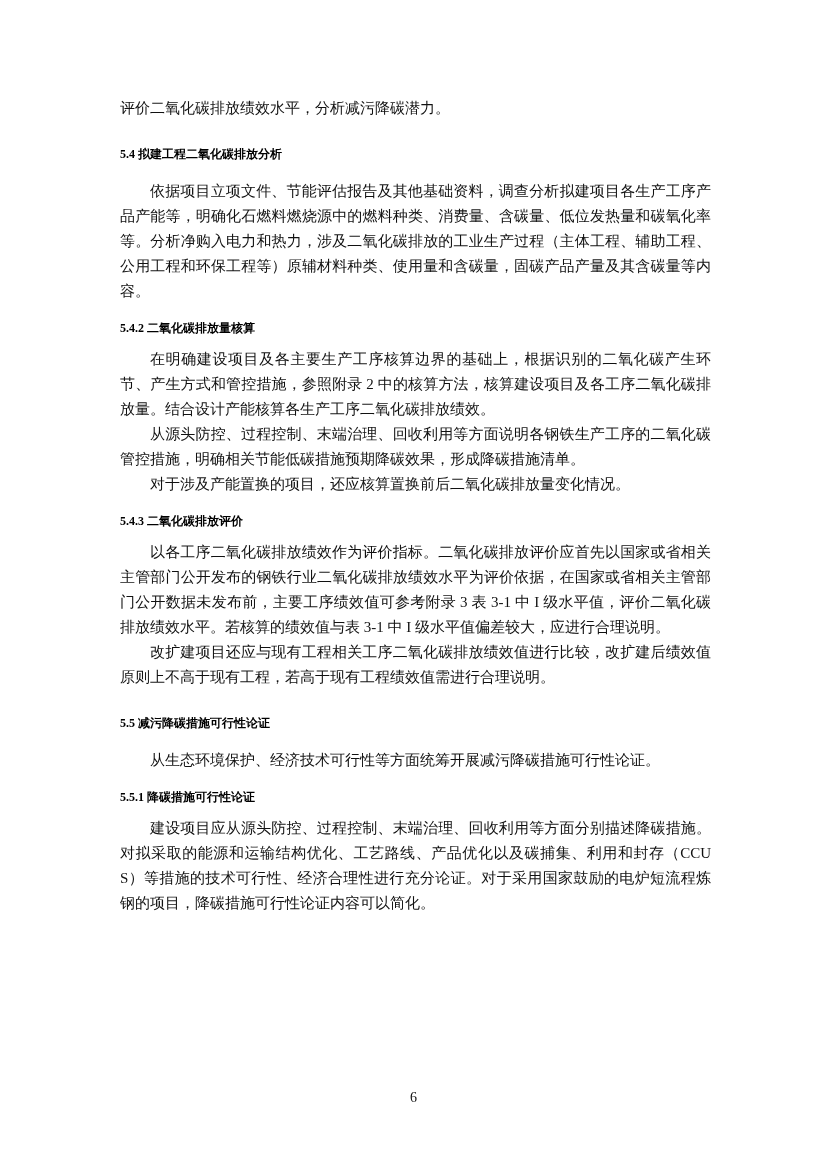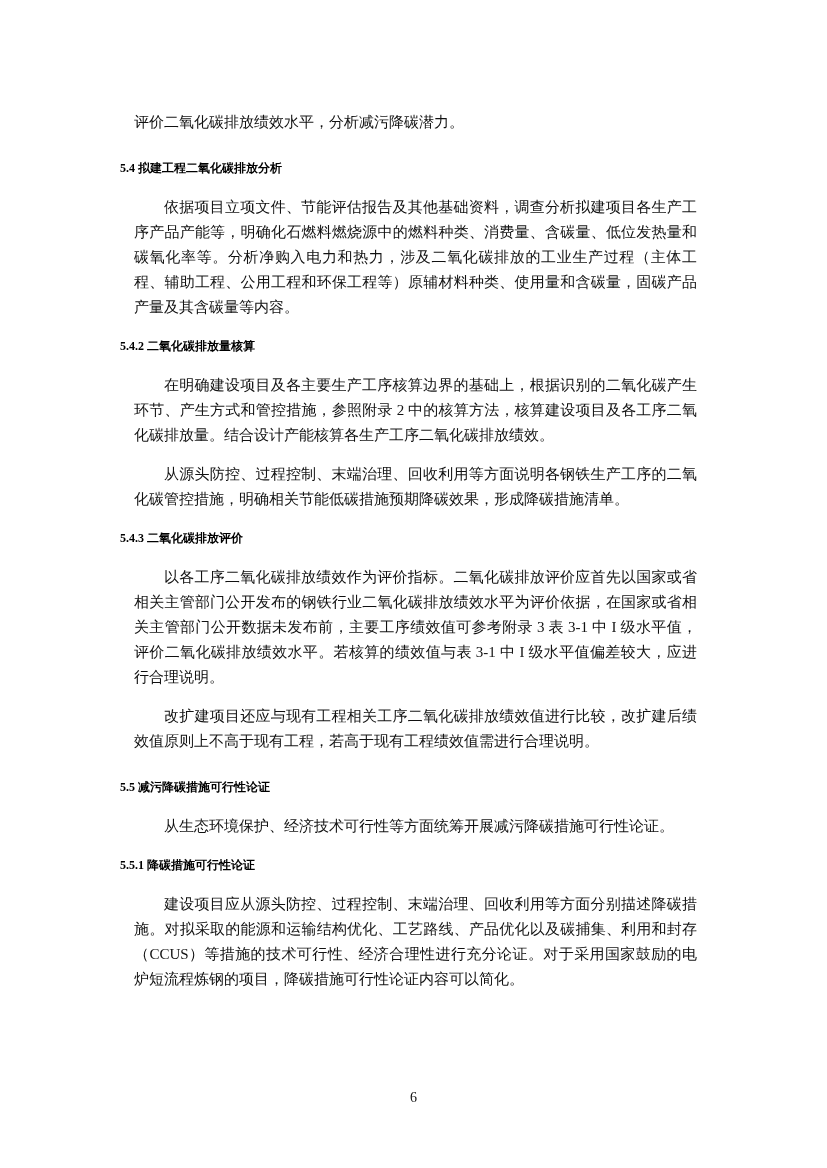--- a/index.html
+++ b/index.html
@@ -17,21 +17,21 @@
     font-family: "Liberation Serif", "DejaVu Serif", serif;
     font-size: 15px;
     line-height: 25px;
     color: #111111;
     overflow: hidden;
   }
   .content {
     width: 100%;
   }
   .para {
-    margin: 14px;
+    margin: 0;
     text-align: justify;
     text-justify: inter-ideograph;
     text-indent: 2em;
     word-break: break-all;
   }
   .para.noindent {
     text-indent: 0;
   }
   .h-major, .h-minor {
     font-family: Liberation Serif, serif;
@@ -71,20 +71,21 @@
     <p class="para">依据项目立项文件、节能评估报告及其他基础资料，调查分析拟建项目各生产工序产品产能等，明确化石燃料燃烧源中的燃料种类、消费量、含碳量、低位发热量和碳氧化率等。分析净购入电力和热力，涉及二氧化碳排放的工业生产过程（主体工程、辅助工程、公用工程和环保工程等）原辅材料种类、使用量和含碳量，固碳产品产量及其含碳量等内容。</p>
 
     <h3 class="h-minor">5.4.2 二氧化碳排放量核算</h3>
 
     <p class="para">在明确建设项目及各主要生产工序核算边界的基础上，根据识别的二氧化碳产生环节、产生方式和管控措施，参照附录 2 中的核算方法，核算建设项目及各工序二氧化碳排放量。结合设计产能核算各生产工序二氧化碳排放绩效。</p>
 
     <p class="para">从源头防控、过程控制、末端治理、回收利用等方面说明各钢铁生产工序的二氧化碳管控措施，明确相关节能低碳措施预期降碳效果，形成降碳措施清单。</p>
 
 
 
+    <p class="para">对于涉及产能置换的项目，还应核算置换前后二氧化碳排放量变化情况。</p>
 
     <h3 class="h-minor">5.4.3 二氧化碳排放评价</h3>
 
     <p class="para">以各工序二氧化碳排放绩效作为评价指标。二氧化碳排放评价应首先以国家或省相关主管部门公开发布的钢铁行业二氧化碳排放绩效水平为评价依据，在国家或省相关主管部门公开数据未发布前，主要工序绩效值可参考附录 3 表 3-1 中 I 级水平值，评价二氧化碳排放绩效水平。若核算的绩效值与表 3-1 中 I 级水平值偏差较大，应进行合理说明。</p>
 
     <p class="para">改扩建项目还应与现有工程相关工序二氧化碳排放绩效值进行比较，改扩建后绩效值原则上不高于现有工程，若高于现有工程绩效值需进行合理说明。</p>
 
     <h2 class="h-major">5.5 减污降碳措施可行性论证</h2>
 
     <p class="para">从生态环境保护、经济技术可行性等方面统筹开展减污降碳措施可行性论证。</p>

